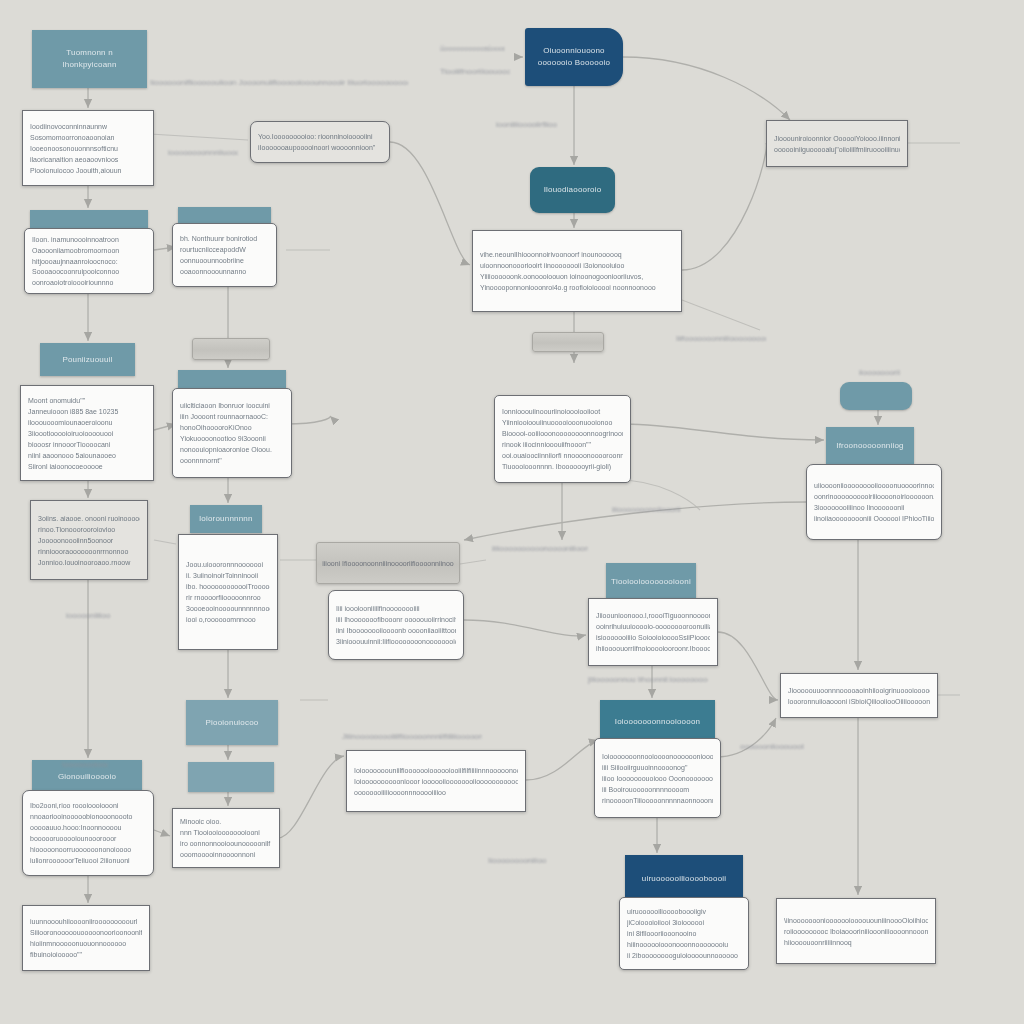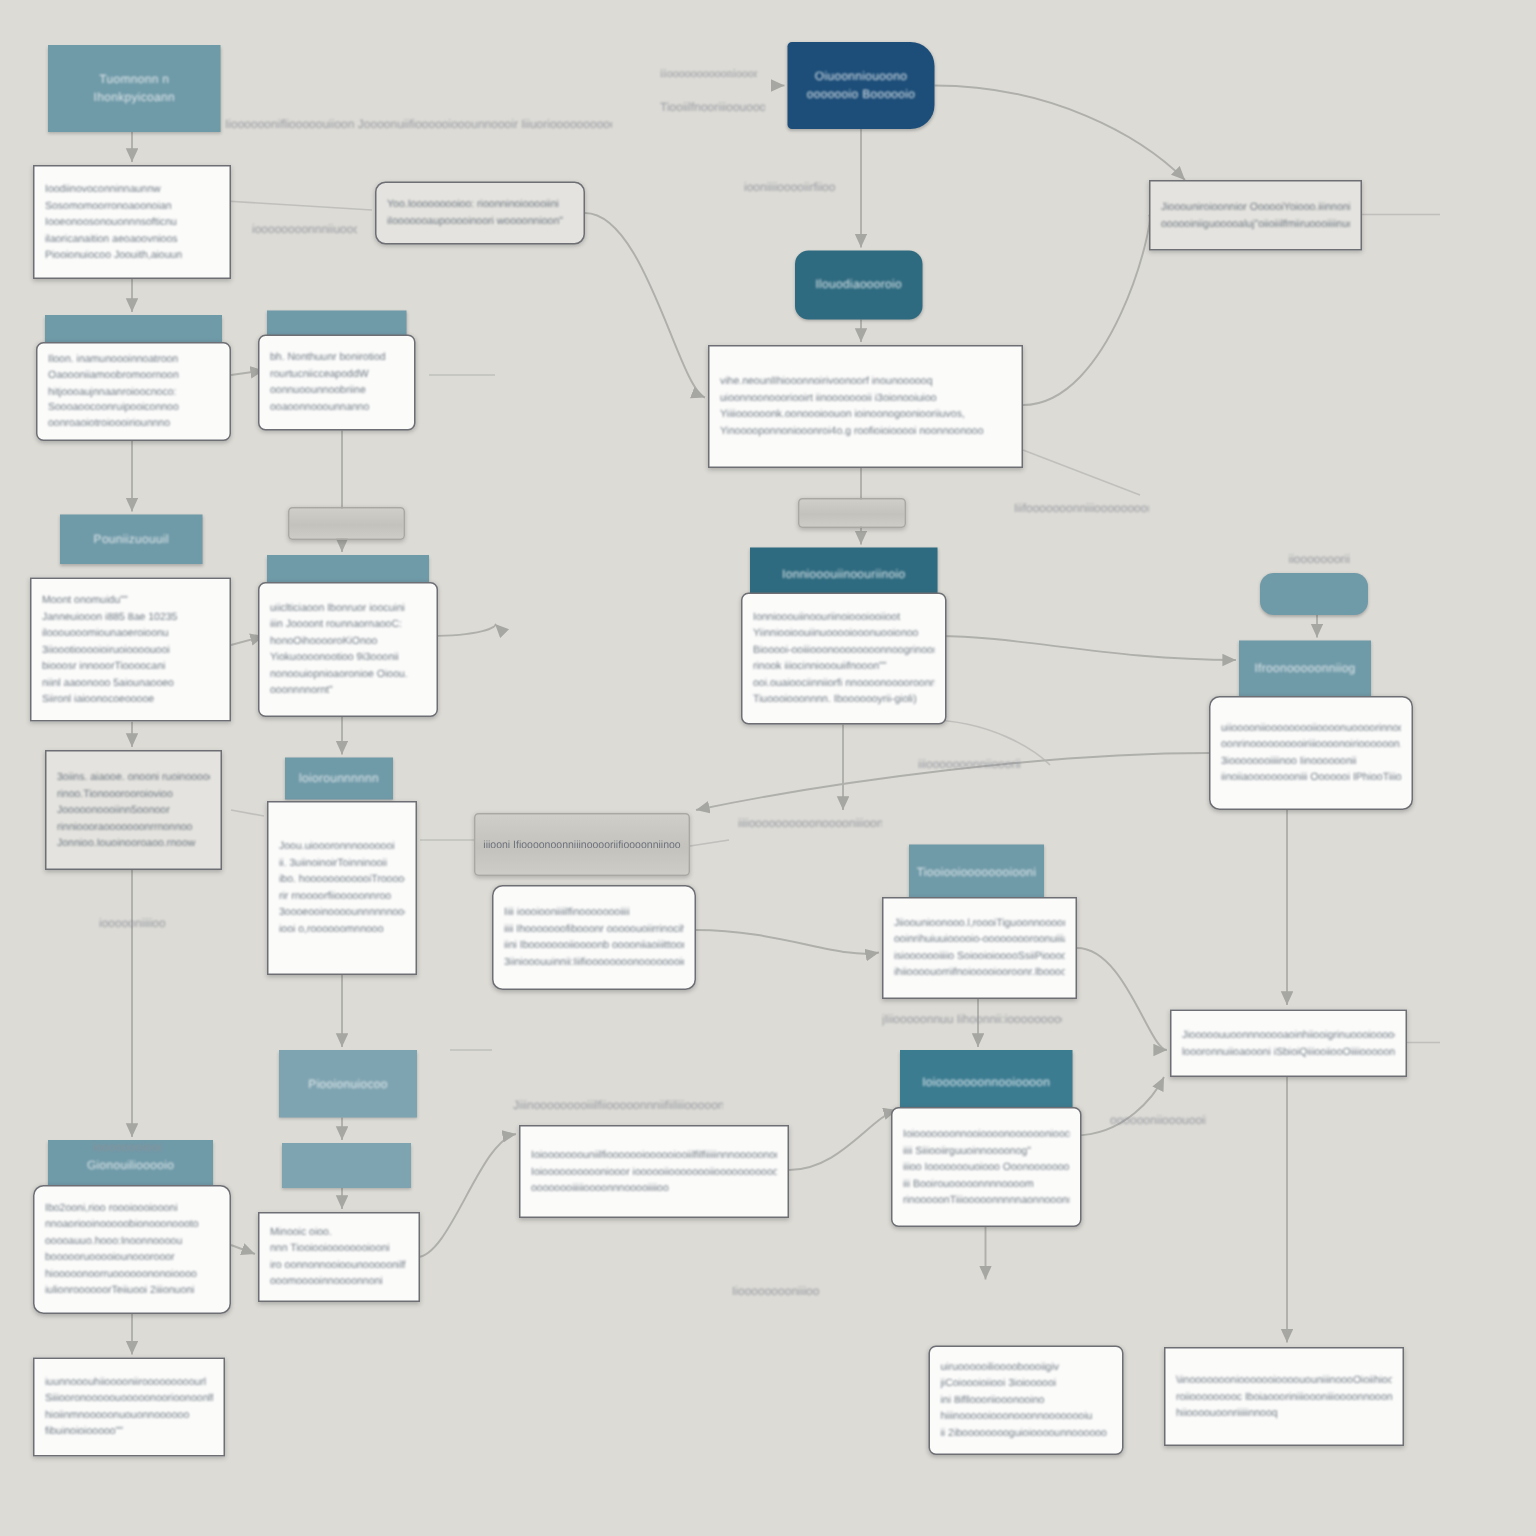--- a/index.html
+++ b/index.html
@@ -256,23 +256,20 @@
     </div>
     <div class="node body gray rounded" style="left: 250px; top: 121px; width: 140px; height: 42px; padding: 5px 7px;">
       <span class="ln" style="font-size: 7px; line-height: 11px;">  Yoo.Iooooooooioo: rioonninoiooooiini</span>
       <span class="ln" style="font-size: 7px; line-height: 11px;">  iIooooooaupooooinoori woooonnioon"</span>
     </div>
     <div class="node body gray" style="left: 766px; top: 120px; width: 142px; height: 47px; padding: 5px 7px;">
       <span class="ln" style="font-size: 7px; line-height: 11px;">Jiooouniroioonnior OooooiYoiooo.iiinnoniiii</span>
       <span class="ln" style="font-size: 7px; line-height: 11px;">oooooiniiguooooaluj"oiioiiilfmiiruoooiiiinuoiooioiioon</span>
     </div>
     <div class="node" style="left: 500px; top: 365px; width: 125px; height: 118px;">
-      <div class="hdr" style="position: absolute; left: 0px; top: 0px; width: 100%; height: 34px; background: rgb(47, 107, 128);">
-        <span class="ln" style="font-size: 8px;">Ionniooouiinoouriinoio</span>
-      </div>
       <div class="body" style="position: absolute; left: -6px; top: 30px; width: 137px; height: 88px; padding: 5px 7px; border-radius: 5px;">
         <span class="ln" style="font-size: 7px; line-height: 11px;">Ionniooouiinoouriinoioooiooiioot</span>
         <span class="ln" style="font-size: 7px; line-height: 11px;">Yiinniooioouiinuooooiooonuooionoo</span>
         <span class="ln" style="font-size: 7px; line-height: 11px;">Biooooi-ooiiiooonoooooooonnoogrinooniii</span>
         <span class="ln" style="font-size: 7px; line-height: 11px;">rinook iiiocinniooouiifnooon""</span>
         <span class="ln" style="font-size: 7px; line-height: 11px;">    ooi.ouaioociinniiorfi nnoooonooooroonn</span>
         <span class="ln" style="font-size: 7px; line-height: 11px;">    Tiuoooiooonnnn. Ibooooooyrii-gioli)</span>
       </div>
     </div>
     <div class="node" style="left: 600px; top: 700px; width: 115px; height: 88px;">
@@ -281,20 +278,23 @@
       </div>
       <div class="body" style="position: absolute; left: -6px; top: 38px; width: 127px; height: 80px; padding: 5px 7px; border-radius: 5px;">
         <span class="ln" style="font-size: 7px; line-height: 11px;">  Ioiooooooonnooioooonooooooniooo</span>
         <span class="ln" style="font-size: 7px; line-height: 11px;">iiii  Siiiooiirguuoinnoooonog"</span>
         <span class="ln" style="font-size: 7px; line-height: 11px;">iiioo  Iooooooouoiooo Ooonooooooonuoj</span>
         <span class="ln" style="font-size: 7px; line-height: 11px;">iii  Booirouooooonnnnoooom</span>
         <span class="ln" style="font-size: 7px; line-height: 11px;">rinooooonTiiiooooonnnnnaonnooonnviiiini</span>
       </div>
     </div>
     <div class="node" style="left: 625px; top: 855px; width: 118px; height: 115px;">
+      <div class="hdr" style="position: absolute; left: 0px; top: 0px; width: 100%; height: 46px; background: rgb(29, 78, 121);">
+        <span class="ln" style="font-size: 8px;">uiruoooooiliooooboooii</span>
+      </div>
       <div class="body" style="position: absolute; left: -6px; top: 42px; width: 130px; height: 73px; padding: 5px 7px; border-radius: 5px;">
         <span class="ln" style="font-size: 7px; line-height: 11px;">uiruoooooiliooooboooiigiv</span>
         <span class="ln" style="font-size: 7px; line-height: 11px;">  jiCoioooioiiooi 3ioioooooi</span>
         <span class="ln" style="font-size: 7px; line-height: 11px;">ini 8iflloooriiooonooino</span>
         <span class="ln" style="font-size: 7px; line-height: 11px;">hiiinoooooiooonooonnoooooooiu</span>
         <span class="ln" style="font-size: 7px; line-height: 11px;">ii  2ibooooooooguioioooounnoooooo</span>
       </div>
     </div>
     <div class="node hdr" style="left: 606px; top: 563px; width: 90px; height: 38px; background: rgb(111, 154, 168);">
       <span class="ln" style="font-size: 8px; line-height: 12px;">Tiooiooioooooooiooni</span>

